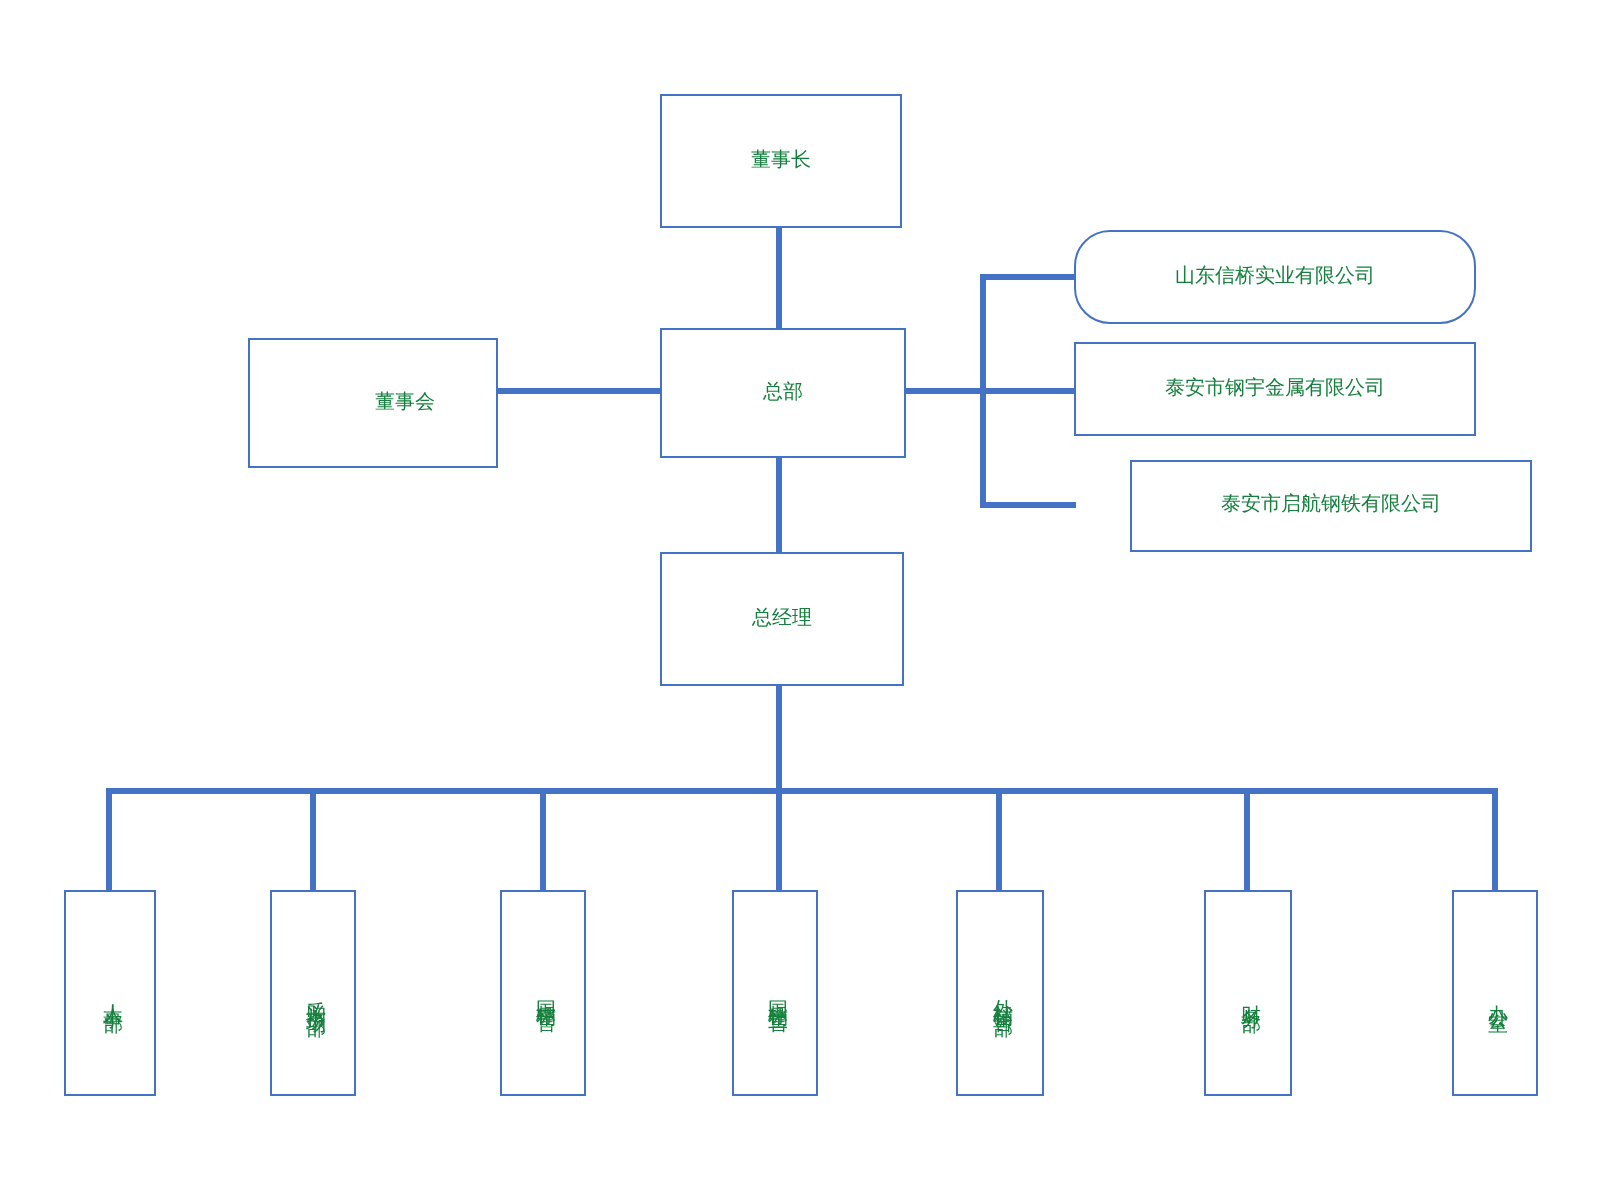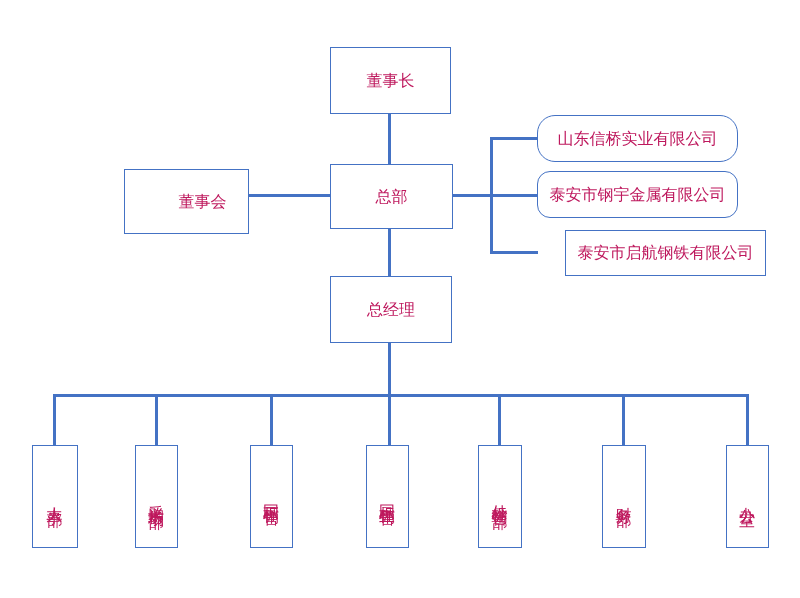--- a/index.html
+++ b/index.html
@@ -14,22 +14,22 @@
     background: #ffffff;
     overflow: hidden;
   }
   .node {
     position: absolute;
     background: #ffffff;
     border: 1px solid #4472C4;
     display: flex;
     align-items: center;
     justify-content: center;
-    font-size: 16px;
-    color: #be185d;
+    font-size: 10px;
+    color: #15803d;
     text-align: center;
     line-height: 1.2;
     z-index: 2;
   }
   .node.vertical {
     writing-mode: vertical-lr;
     text-orientation: upright;
     letter-spacing: 2px;
   }
   .line {
@@ -60,21 +60,21 @@
   <div class="line" style="left:746px; top:395px; width:3px; height:51px;"></div>
 
   <div class="node" style="left:330px; top:47px; width:121px; height:67px;">董事长</div>
 
   <div class="node" style="left:124px; top:169px; width:125px; height:65px;padding-left:32px;">董事会</div>
 
   <div class="node" style="left:330px; top:164px; width:123px; height:65px;">总部</div>
 
   <div class="node" style="left:537px; top:115px; width:201px; height:47px;border-radius:18px;">山东信桥实业有限公司</div>
 
-  <div class="node" style="left:537px; top:171px; width:201px; height:47px;border-radius:13px;">泰安市钢宇金属有限公司</div>
+  <div class="node" style="left:537px; top:171px; width:201px; height:47px;">泰安市钢宇金属有限公司</div>
 
   <div class="node" style="left:537px; top:230px; width:201px; height:46px;margin-left:28px;">泰安市启航钢铁有限公司</div>
 
   <div class="node" style="left:330px; top:276px; width:122px; height:67px;">总经理</div>
 
   <div class="node vertical" style="left:32px; top:445px; width:46px; height:103px;">人事部</div>
 
   <div class="node vertical" style="left:135px; top:445px; width:43px; height:103px;">采购市场部</div>
 
   <div class="node vertical" style="left:250px; top:445px; width:43px; height:103px;">国标销售一</div>

